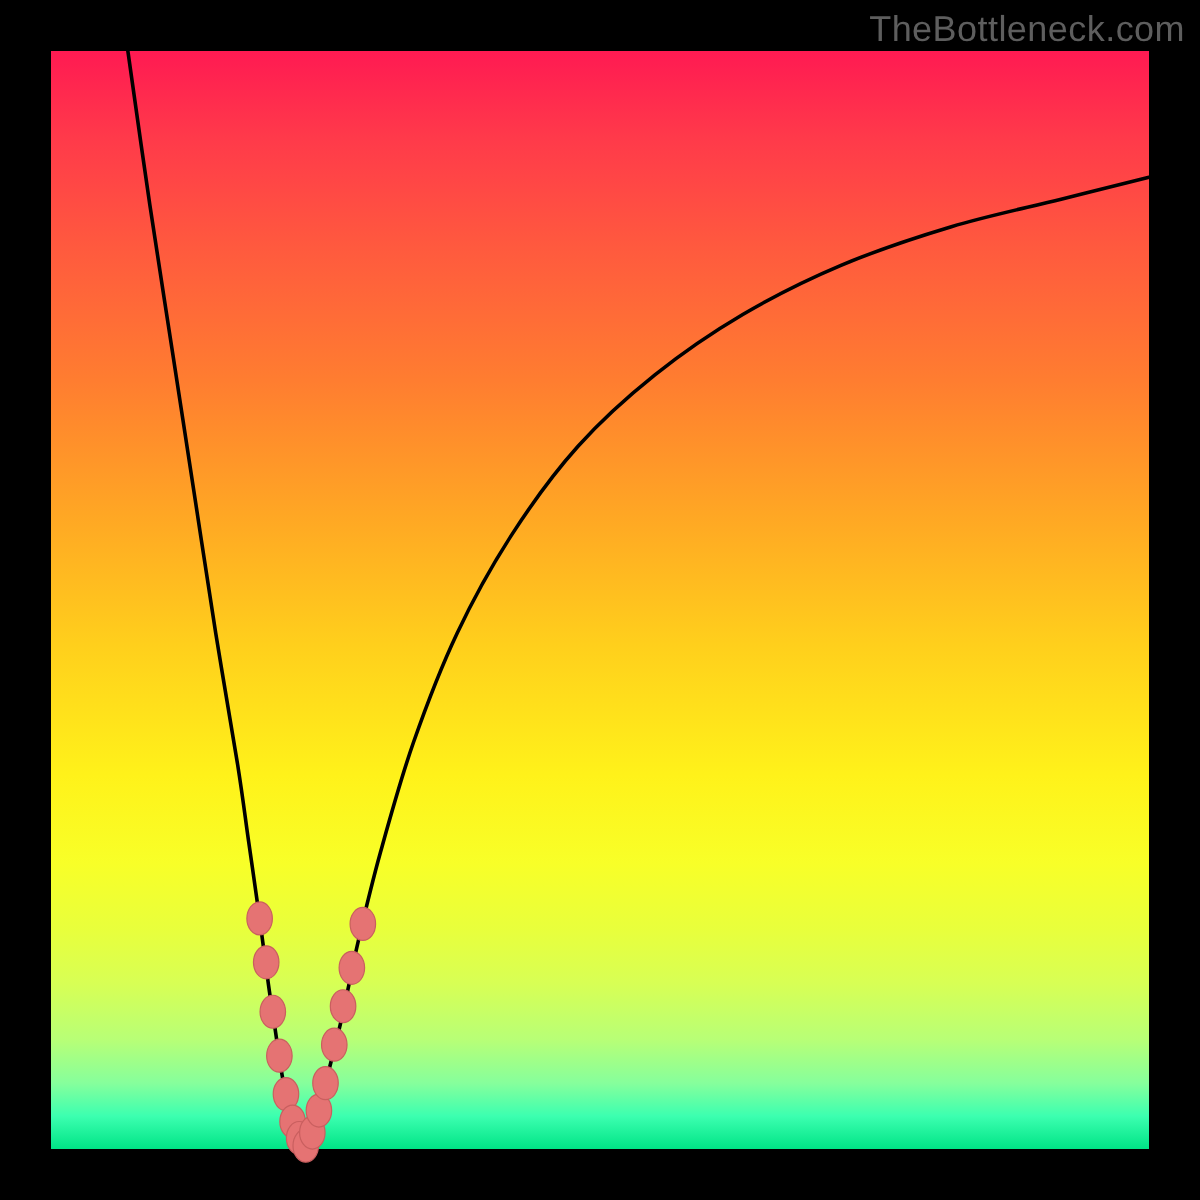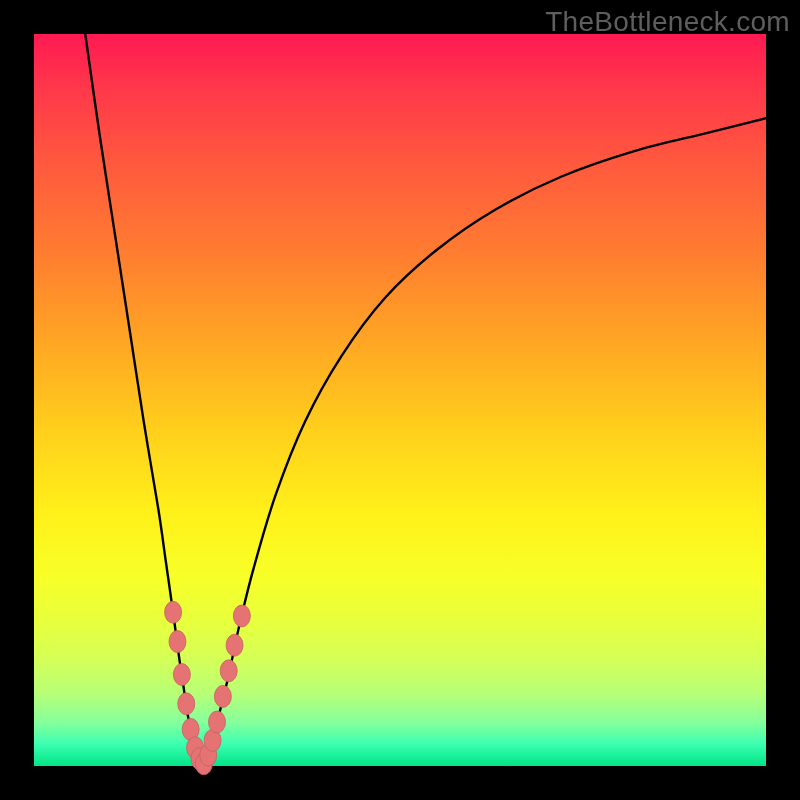--- a/index.html
+++ b/index.html
@@ -40,21 +40,21 @@
       #b8ff76 90%,
       #86ff9c 94%,
       #3cffb0 97%,
       #00e486 100%);
   }
   .watermark {
     position: absolute;
     top: 6px;
     right: 10px;
     color: #5e5e5e;
-    font-size: 28px;
+    font-size: 24px;
     font-weight: 500;
     letter-spacing: 0.3px;
     user-select: none;
   }
   svg.curve {
     position: absolute;
     left: 0;
     top: 0;
     width: 732px;
     height: 732px;

